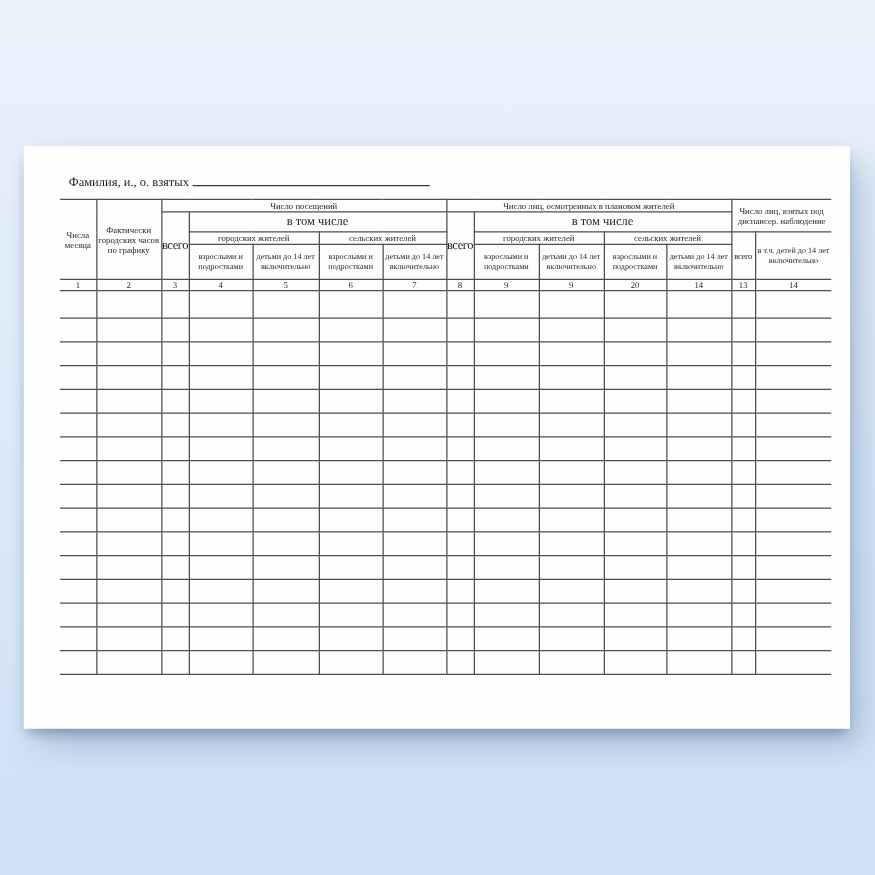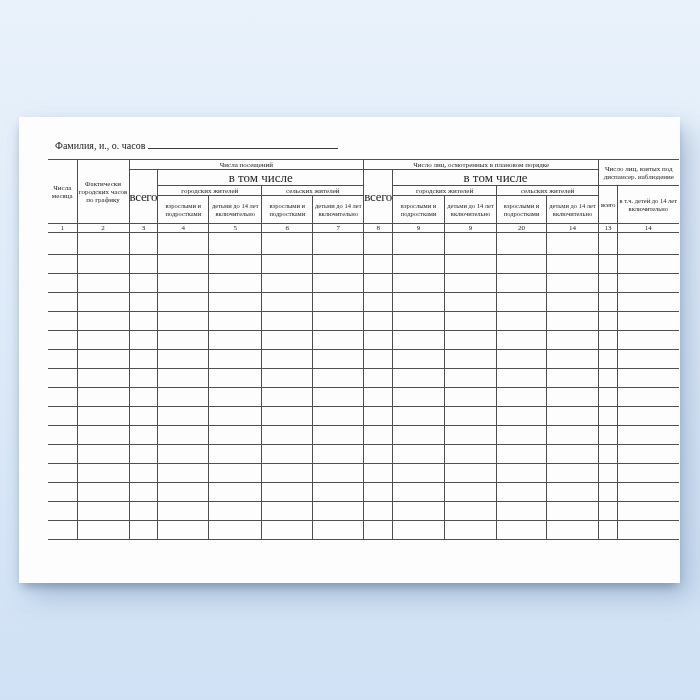--- a/index.html
+++ b/index.html
@@ -25,37 +25,37 @@
     border:1px solid #4e4e4e; padding:0;
     text-align:center; vertical-align:middle;
     font-weight:normal; color:#1f1f1f;
   }
   .no-l { border-left:none !important; }
   .no-r { border-right:none !important; }
   tr.num-row td:first-child,  tbody.grid td:first-child  { border-left:none; }
   tr.num-row td:last-child,   tbody.grid td:last-child   { border-right:none;margin-top:35px; }
 
   tr.row-a th { height:10px; font-size:7px; line-height:8px; }
-  tr.row-b th { height:16px; font-size:13px; line-height:8px;font-family:Liberation Serif, serif; }
+  tr.row-b th { height:16px; font-size:10px; line-height:8px;font-family:Liberation Serif, serif; }
   tr.row-c th { height:10px; font-size:7px; line-height:8px; }
   tr.row-d th { height:28px; font-size:6.5px; line-height:7.5px; }
   th.side-head { font-size:7px; line-height:8.5px; }
   th.vsego { font-size:6px; letter-spacing:-0.3px; white-space:nowrap; }
   th.group3 { font-size:7px; line-height:8px; }
   tr.num-row td { height:9px; font-size:7px; line-height:8px; }
   tbody.grid td { height:19px; }
   tbody.grid tr.first-data-row td { height:22px; }
 </style>
 </head>
 <body>
 
 <div class="paper">
 
   <div class="title-row">
-    <span>Фамилия, и., о. часов</span><span class="name-underline"></span>
+    <span>Фамилия, и., о. взятых</span><span class="name-underline"></span>
   </div>
 
   <table class="register">
     <colgroup>
       <col style="width:29px">
         <col style="width:52px">
         <col style="width:18px">
       <col style="width:51px">
         <col style="width:53px">
         <col style="width:51px">
@@ -65,22 +65,22 @@
         <col style="width:52px">
         <col style="width:50px">
         <col style="width:52px">
       <col style="width:19px">
         <col style="width:61px">
     </colgroup>
     <thead>
       <tr class="row-a">
         <th rowspan="4" class="side-head no-l">Числа месяца</th>
         <th rowspan="4" class="side-head">Фактически городских часов по графику</th>
-        <th colspan="5">Числа посещений</th>
-        <th colspan="5">Число лиц, осмотренных в плановом порядке</th>
+        <th colspan="5">Число посещений</th>
+        <th colspan="5">Число лиц, осмотренных в плановом жителей</th>
         <th colspan="2" rowspan="2" class="group3 no-r">Число лиц, взятых под диспансер. наблюдение</th>
       </tr>
       <tr class="row-b">
         <th rowspan="3" class="vsego">всего</th>
         <th colspan="4">в том числе</th>
         <th rowspan="3" class="vsego">всего</th>
         <th colspan="4">в том числе</th>
       </tr>
       <tr class="row-c">
         <th colspan="2">городских жителей</th>

